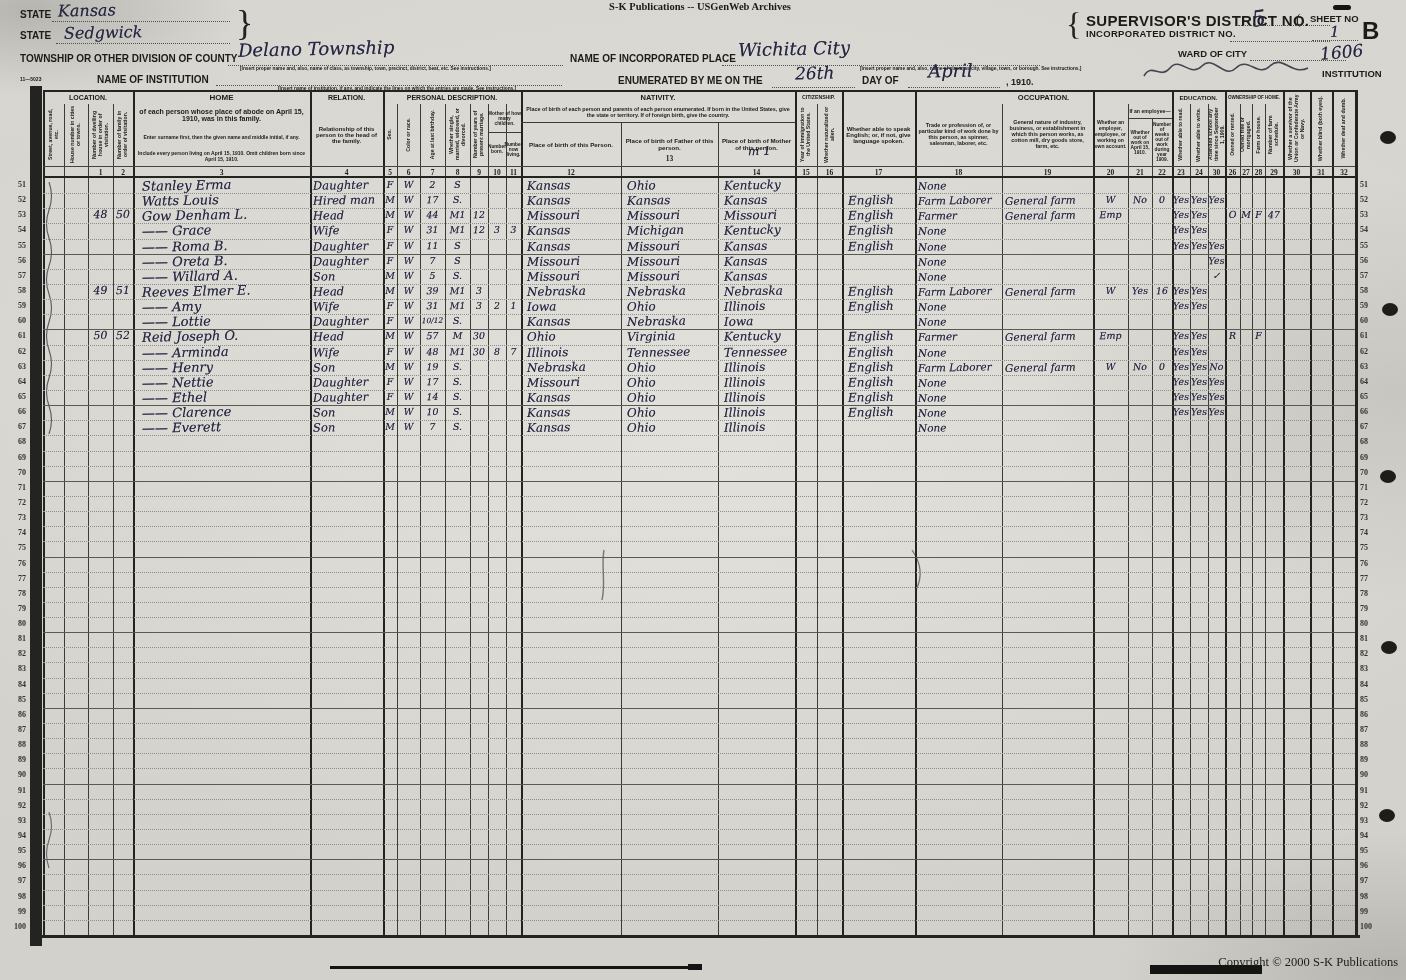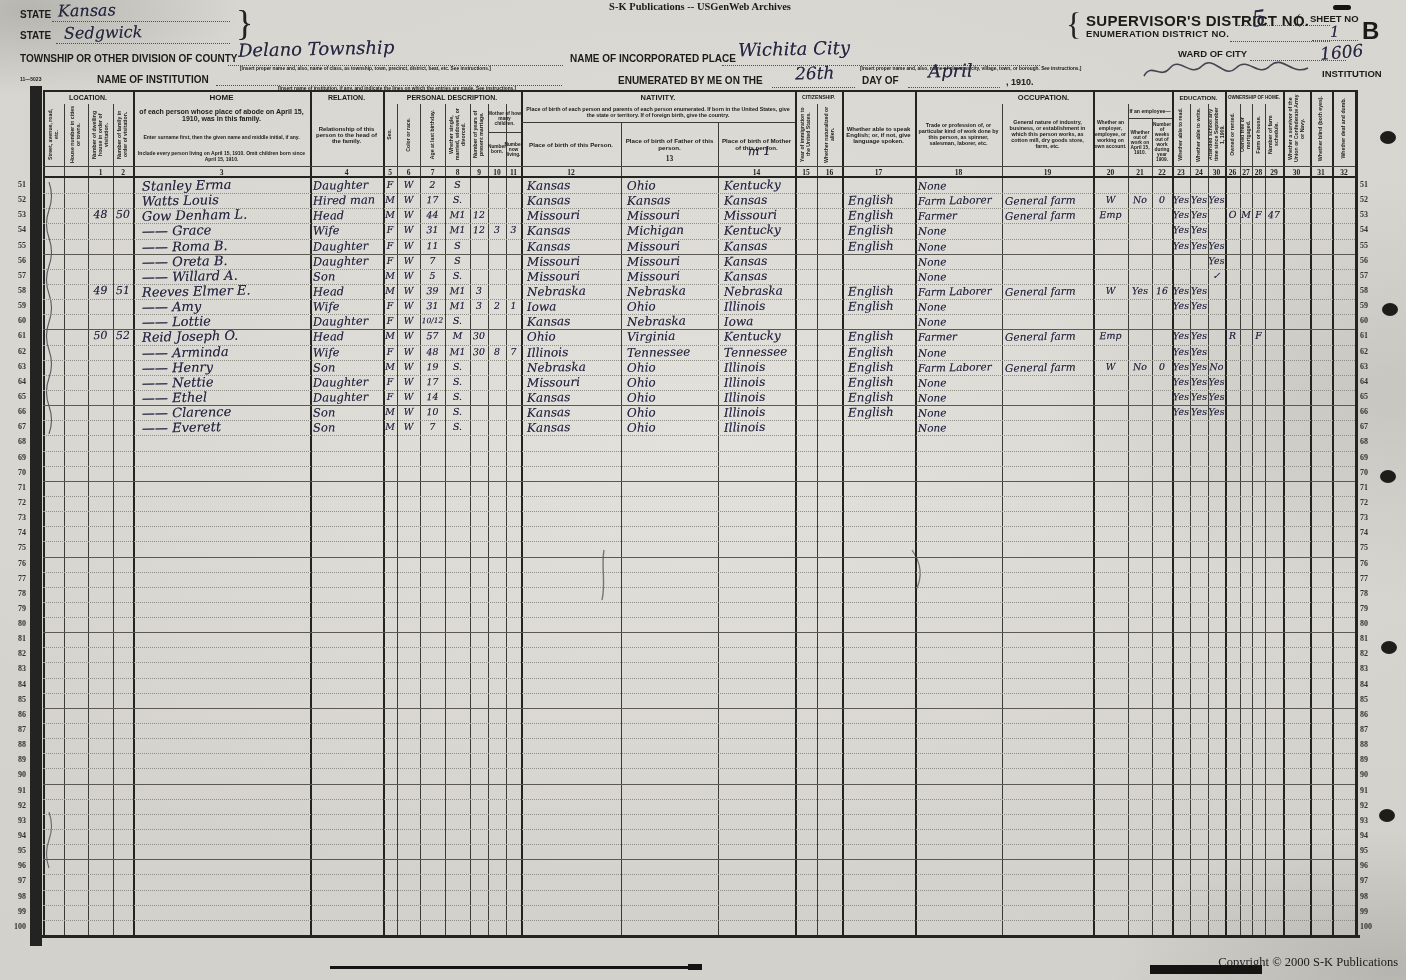--- a/index.html
+++ b/index.html
@@ -65,21 +65,21 @@
   <div class="dot" style="left:772px;top:86px;width:83px;"></div>
   <div class="abs printed" style="left:862px;top:75px;font-size:10px;">DAY OF</div>
   <div class="hw" style="left:928px;top:60px;font-size:18px;">April</div>
   <div class="dot" style="left:908px;top:86px;width:92px;"></div>
   <div class="abs printed" style="left:1006px;top:77px;font-size:9px;">, 1910.</div>
 
   <div class="abs serif" style="left:1066px;top:6px;font-size:32px;color:#222;">{</div>
   <div class="abs printed" style="left:1086px;top:12px;font-size:15px;letter-spacing:.3px;">SUPERVISOR'S DISTRICT NO.</div>
   <div class="hw" style="left:1252px;top:6px;font-size:22px;transform:rotate(-8deg);">5</div>
   <div class="dot" style="left:1238px;top:24px;width:92px;"></div>
-  <div class="abs printed" style="left:1086px;top:28px;font-size:9.5px;letter-spacing:.3px;">ENUMERATION DISTRICT NO.</div>
+  <div class="abs printed" style="left:1086px;top:28px;font-size:9.5px;letter-spacing:.3px;">INCORPORATED DISTRICT NO.</div>
   <div class="dot" style="left:1230px;top:40px;width:100px;"></div>
   <div class="abs printed" style="left:1178px;top:48px;font-size:9.5px;">WARD OF CITY</div>
   <div class="dot" style="left:1250px;top:59px;width:96px;"></div>
 
   <div class="bar" style="left:1333px;top:5px;width:18px;height:5px;border-radius:3px;"></div>
   <div class="abs serif" style="left:1296px;top:12px;font-size:14px;color:#222;">(</div>
   <div class="abs printed" style="left:1310px;top:13px;font-size:9.5px;">SHEET NO</div>
   <div class="hw" style="left:1330px;top:23px;font-size:15px;">1</div>
   <div class="dot" style="left:1312px;top:39px;width:46px;"></div>
   <div class="abs printed" style="left:1362px;top:17px;font-size:24px;">B</div>

